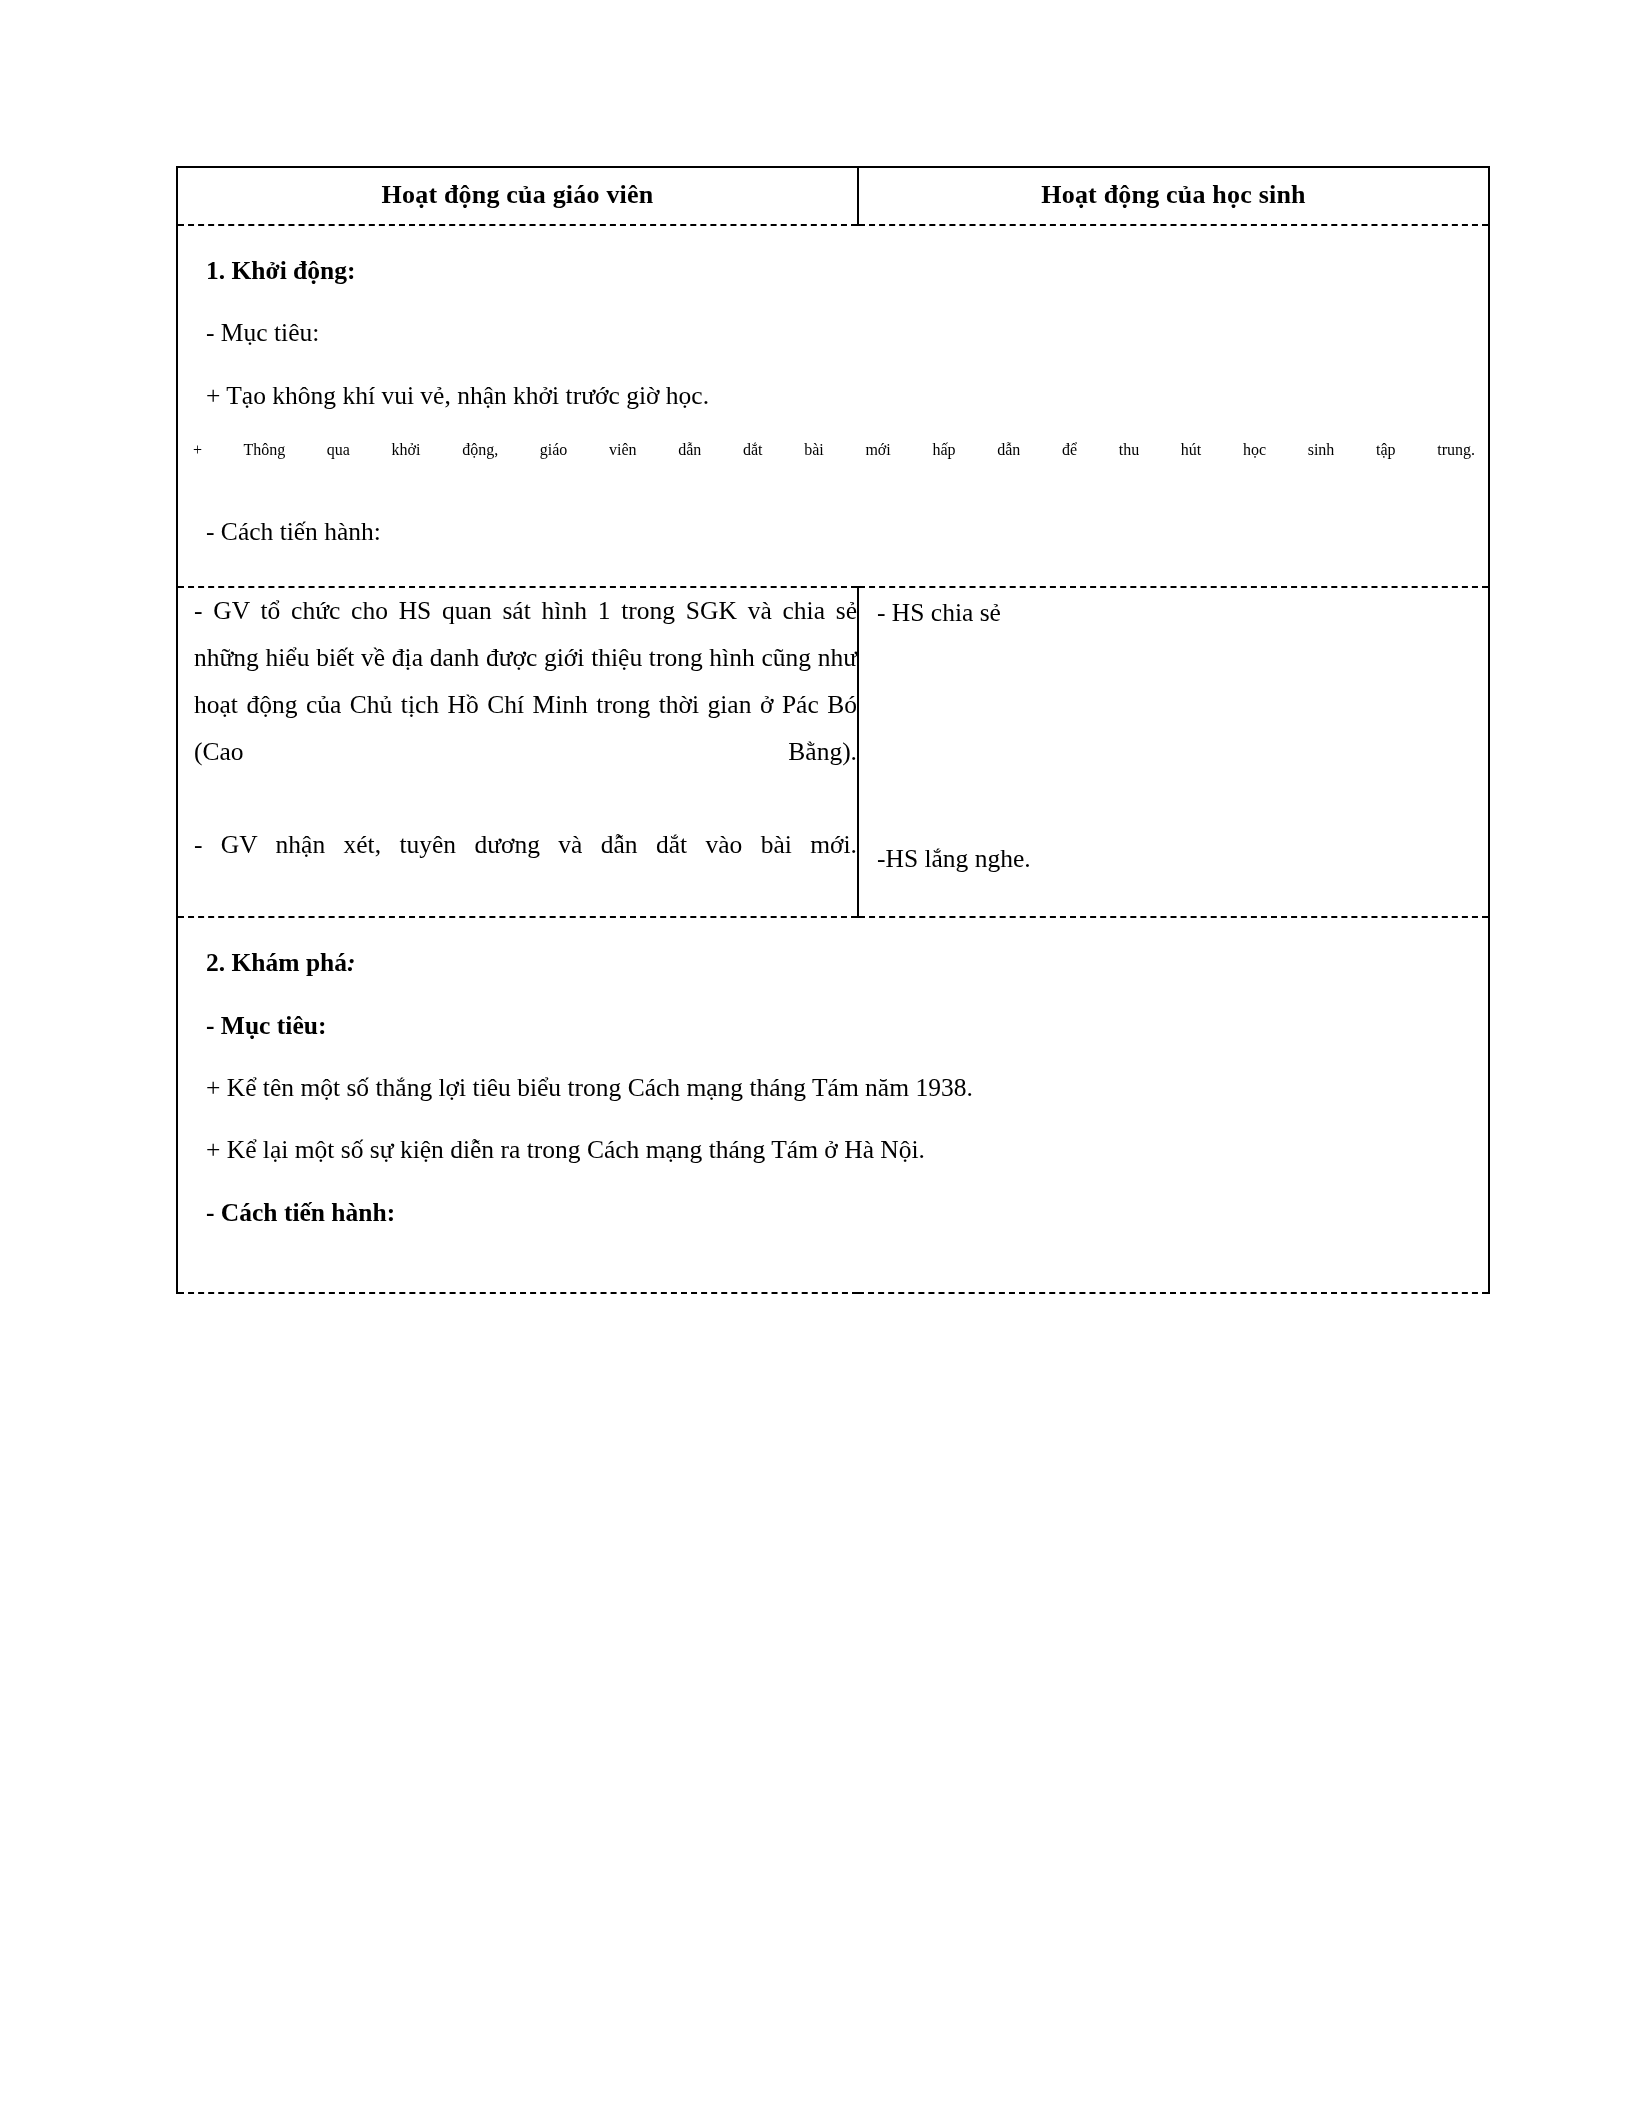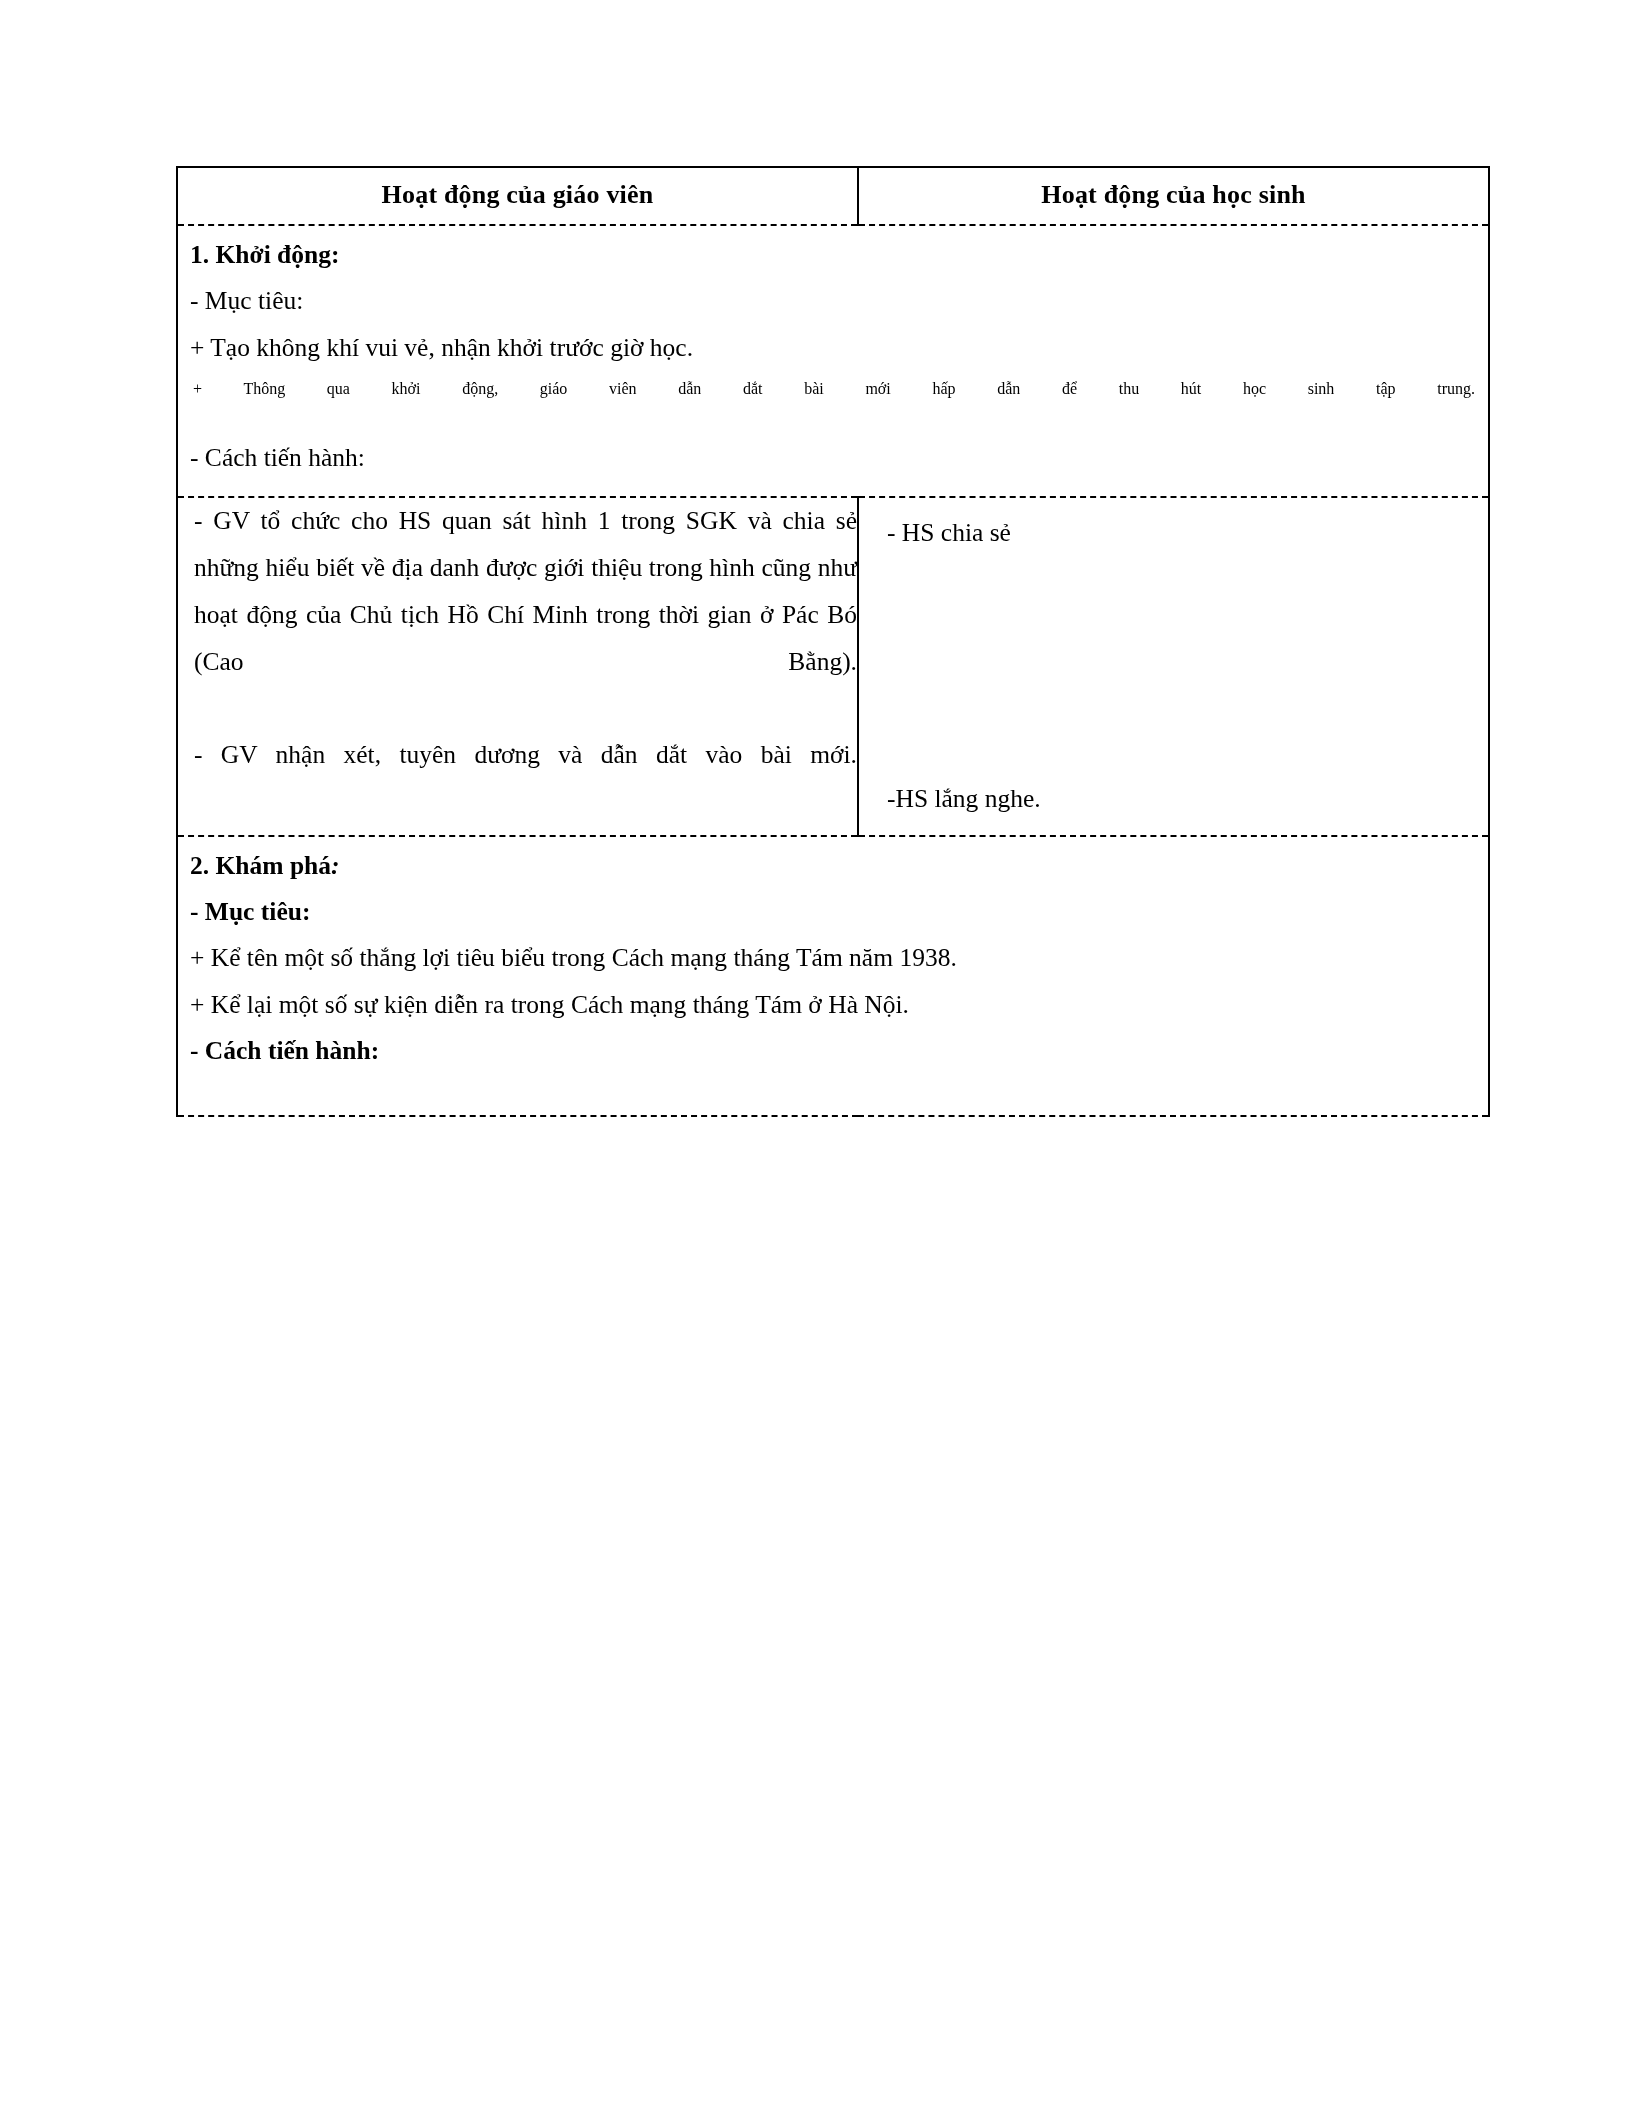--- a/index.html
+++ b/index.html
@@ -75,21 +75,21 @@
   }
   .split-row > td {
     border-bottom: 2px dashed #000;
     padding-left: 16px;
   }
 
   
   .line {
     font-size: 25.5px;
     line-height: 1.82;
-    margin: 0;
+    margin: 16px;
     padding: 0;
     white-space: pre-wrap;
   }
   .line.bold { font-weight: bold; }
   .line.italic-colon { font-weight: bold; font-family: Liberation Serif, serif; }
   .line.italic-colon .colon { font-weight: bold; font-style: italic; }
   .para-justify {
     font-size: 16px;
     line-height: 1.82;
     margin: 3px;
@@ -109,21 +109,21 @@
     width: 100%;
   }
   .para-justify:after {
     content: "";
     display: inline-block;
     width: 100%;
   }
   .student-line {
     font-size: 25.5px;
     line-height: 1.82;
-    margin: 12px;
+    margin: 2px;
   }
   .student-block-gap { height: 196px; }
   .tail-gap { height: 26px; }
 </style>
 </head>
 <body>
 
 <div class="page">
 
   <table class="lesson-table">

